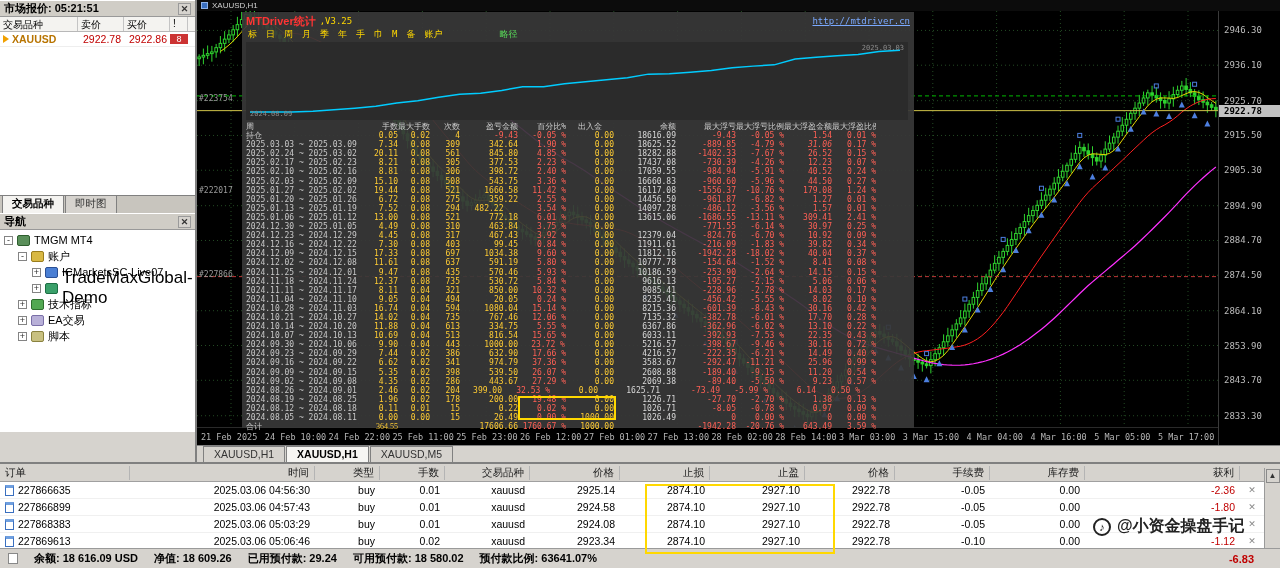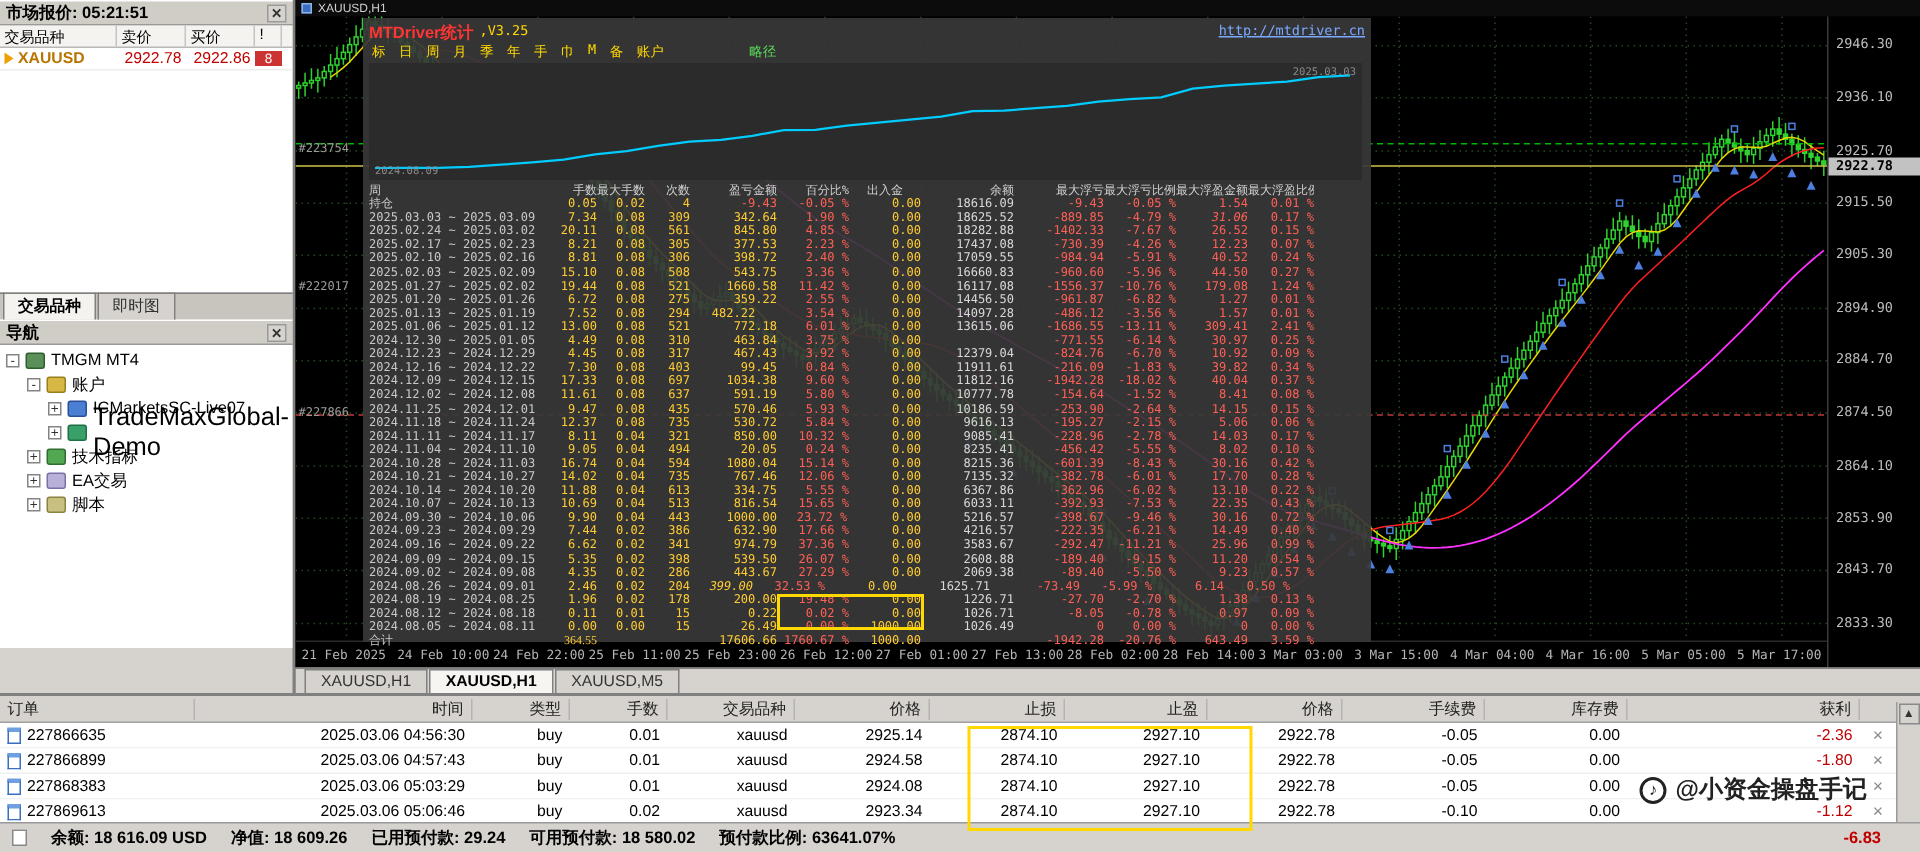--- a/index.html
+++ b/index.html
@@ -1173,21 +1173,21 @@
               <div class="scell c-red" style="width: 60px; text-align: right;">-89.40</div>
               <div class="scell c-red" style="width: 48px; text-align: right;">-5.50 %</div>
               <div class="scell c-red" style="width: 48px; text-align: right;">9.23</div>
               <div class="scell c-red" style="width: 44px; text-align: right;">0.57 %</div>
             </div>
             <div class="srow">
               <div class="scell c-wk" style="width: 116px; text-align: left;">2024.08.26 ~ 2024.09.01</div>
               <div class="scell c-yel" style="width: 36px; text-align: right;">2.46</div>
               <div class="scell c-yel" style="width: 32px; text-align: right;">0.02</div>
               <div class="scell c-yel" style="width: 30px; text-align: right;">204</div>
-              <div class="scell c-yel" style="width: 42px; text-align: right; font-style: italic;">399.00</div>
+              <div class="scell c-yel" style="width: 42px; text-align: right;">399.00</div>
               <div class="scell c-red" style="width: 48px; text-align: right;">32.53 %</div>
               <div class="scell c-yel" style="width: 48px; text-align: right;">0.00</div>
               <div class="scell c-bal" style="width: 62px; text-align: right;">1625.71</div>
               <div class="scell c-red" style="width: 60px; text-align: right;">-73.49</div>
               <div class="scell c-red" style="width: 48px; text-align: right;">-5.99 %</div>
               <div class="scell c-red" style="width: 48px; text-align: right;">6.14</div>
               <div class="scell c-red" style="width: 44px; text-align: right;">0.50 %</div>
             </div>
             <div class="srow">
               <div class="scell c-wk" style="width: 116px; text-align: left;">2024.08.19 ~ 2024.08.25</div>

